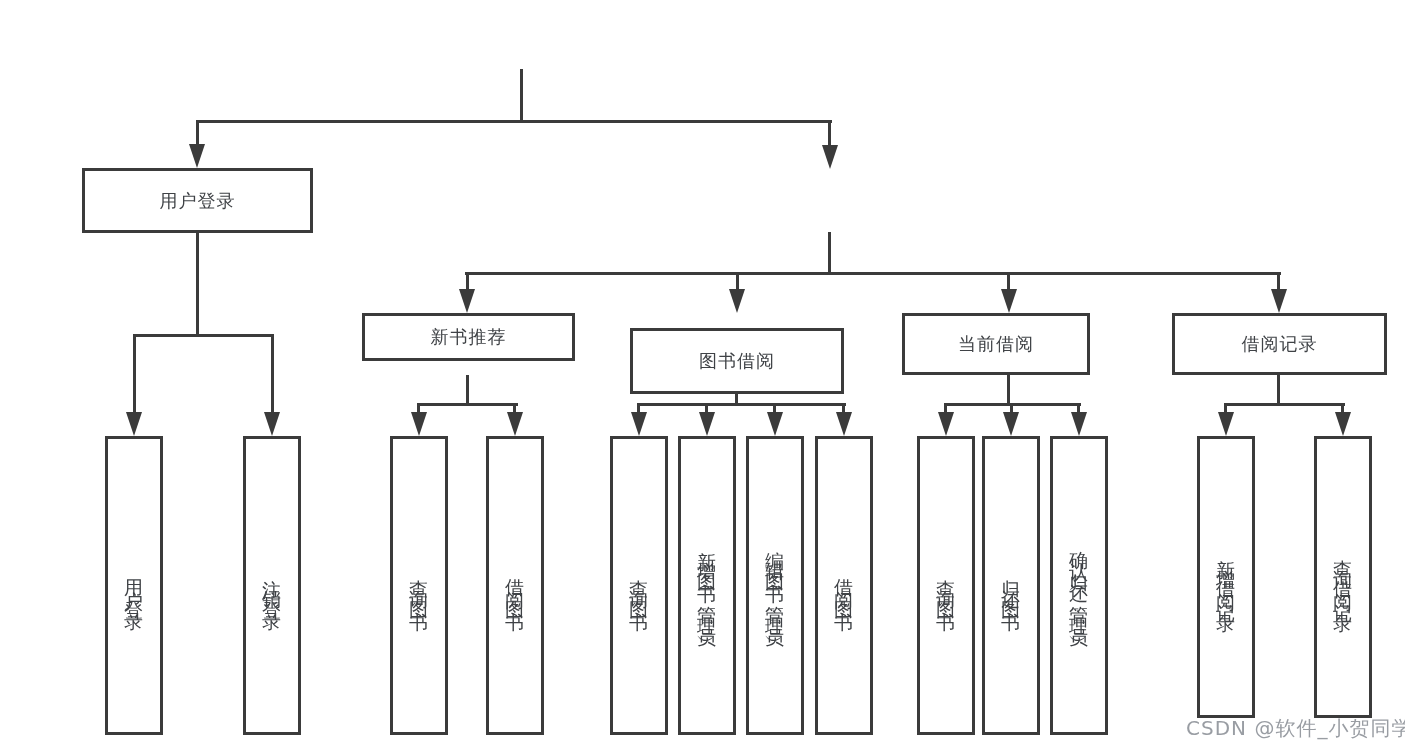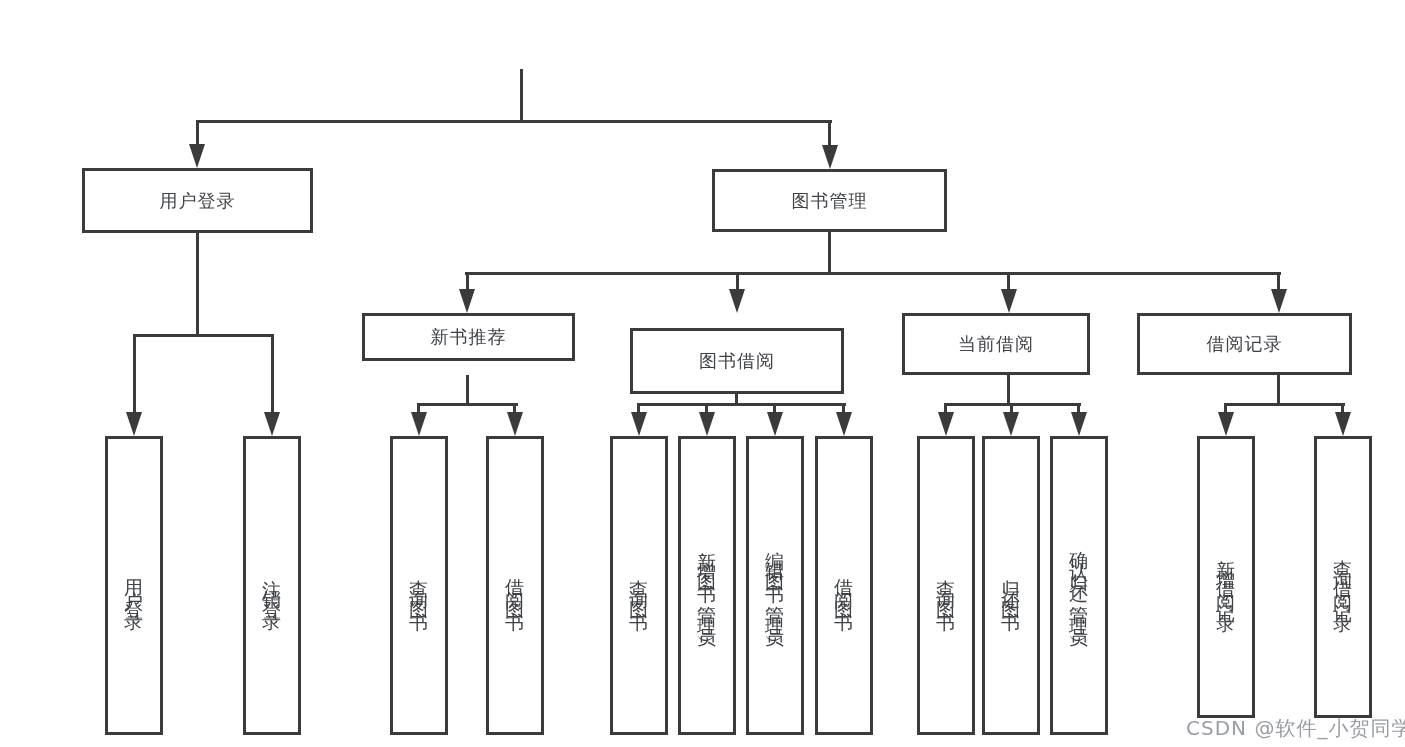--- a/index.html
+++ b/index.html
@@ -70,23 +70,20 @@
   <div class="vline" style="left:520px;top:69px;height:53px"></div>
   <div class="hline" style="left:196px;top:120px;width:636px"></div>
   <div class="vline" style="left:196px;top:120px;height:28px"></div>
   <div class="arrow" style="left:189px;top:144px"></div>
   <div class="vline" style="left:828px;top:120px;height:28px"></div>
   <div class="arrow" style="left:822px;top:145px"></div>
 
   <div class="node" style="left:82px;top:168px;width:231px;height:65px">
     <span>用户登录</span>
   </div>
-  <div class="node" style="left:712px;top:169px;width:235px;height:63px">
-    <span>图书管理</span>
-  </div>
 
   <div class="vline" style="left:196px;top:233px;height:104px"></div>
   <div class="hline" style="left:133px;top:334px;width:141px"></div>
   <div class="vline" style="left:133px;top:334px;height:80px"></div>
   <div class="arrow" style="left:126px;top:412px"></div>
   <div class="vline" style="left:271px;top:334px;height:80px"></div>
   <div class="arrow" style="left:264px;top:412px"></div>
 
   <div class="vline" style="left:828px;top:232px;height:43px"></div>
   <div class="hline" style="left:465px;top:272px;width:816px"></div>
@@ -101,21 +98,21 @@
 
   <div class="node" style="left:362px;top:313px;width:213px;height:48px">
     <span>新书推荐</span>
   </div>
   <div class="node" style="left:630px;top:328px;width:214px;height:66px">
     <span>图书借阅</span>
   </div>
   <div class="node" style="left:902px;top:313px;width:188px;height:62px">
     <span>当前借阅</span>
   </div>
-  <div class="node" style="left:1137px;top:313px;width:215px;height:62px">
+  <div class="node" style="left:1172px;top:313px;width:215px;height:62px">
     <span>借阅记录</span>
   </div>
 
   <div class="vline" style="left:466px;top:375px;height:31px"></div>
   <div class="hline" style="left:417px;top:403px;width:101px"></div>
   <div class="vline" style="left:417px;top:403px;height:12px"></div>
   <div class="arrow" style="left:411px;top:412px"></div>
   <div class="vline" style="left:513px;top:403px;height:12px"></div>
   <div class="arrow" style="left:507px;top:412px"></div>
 

